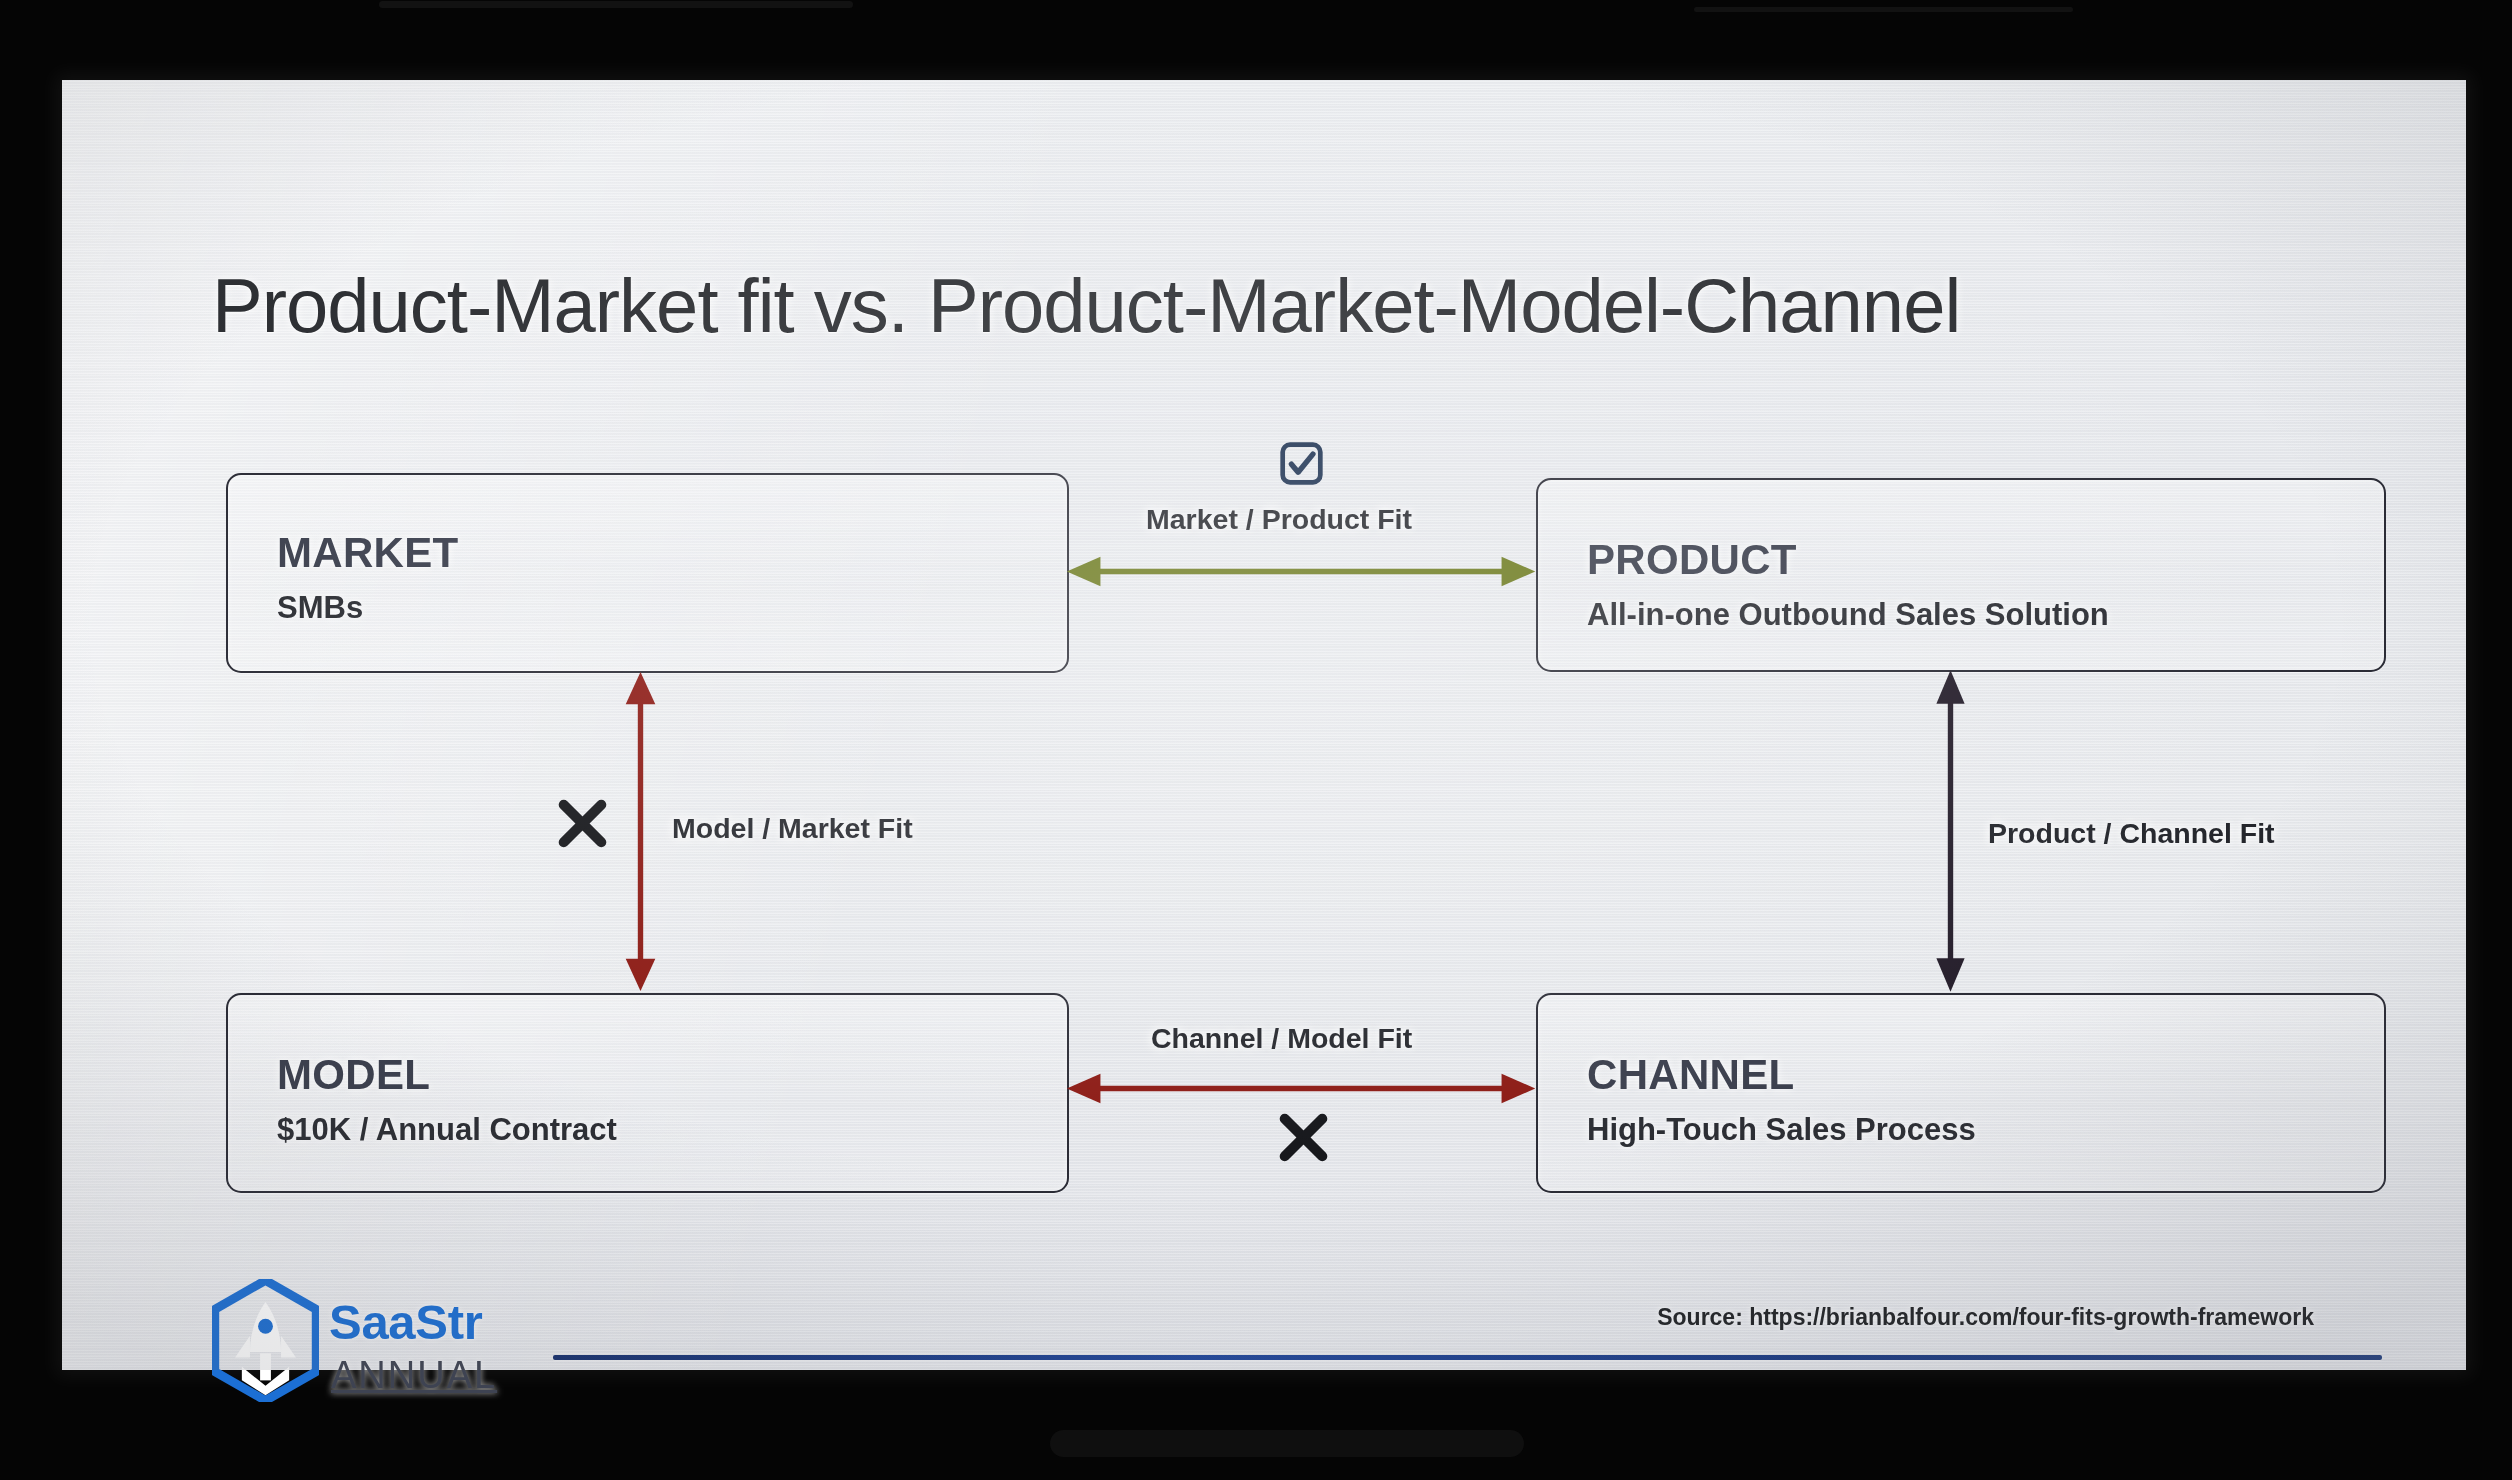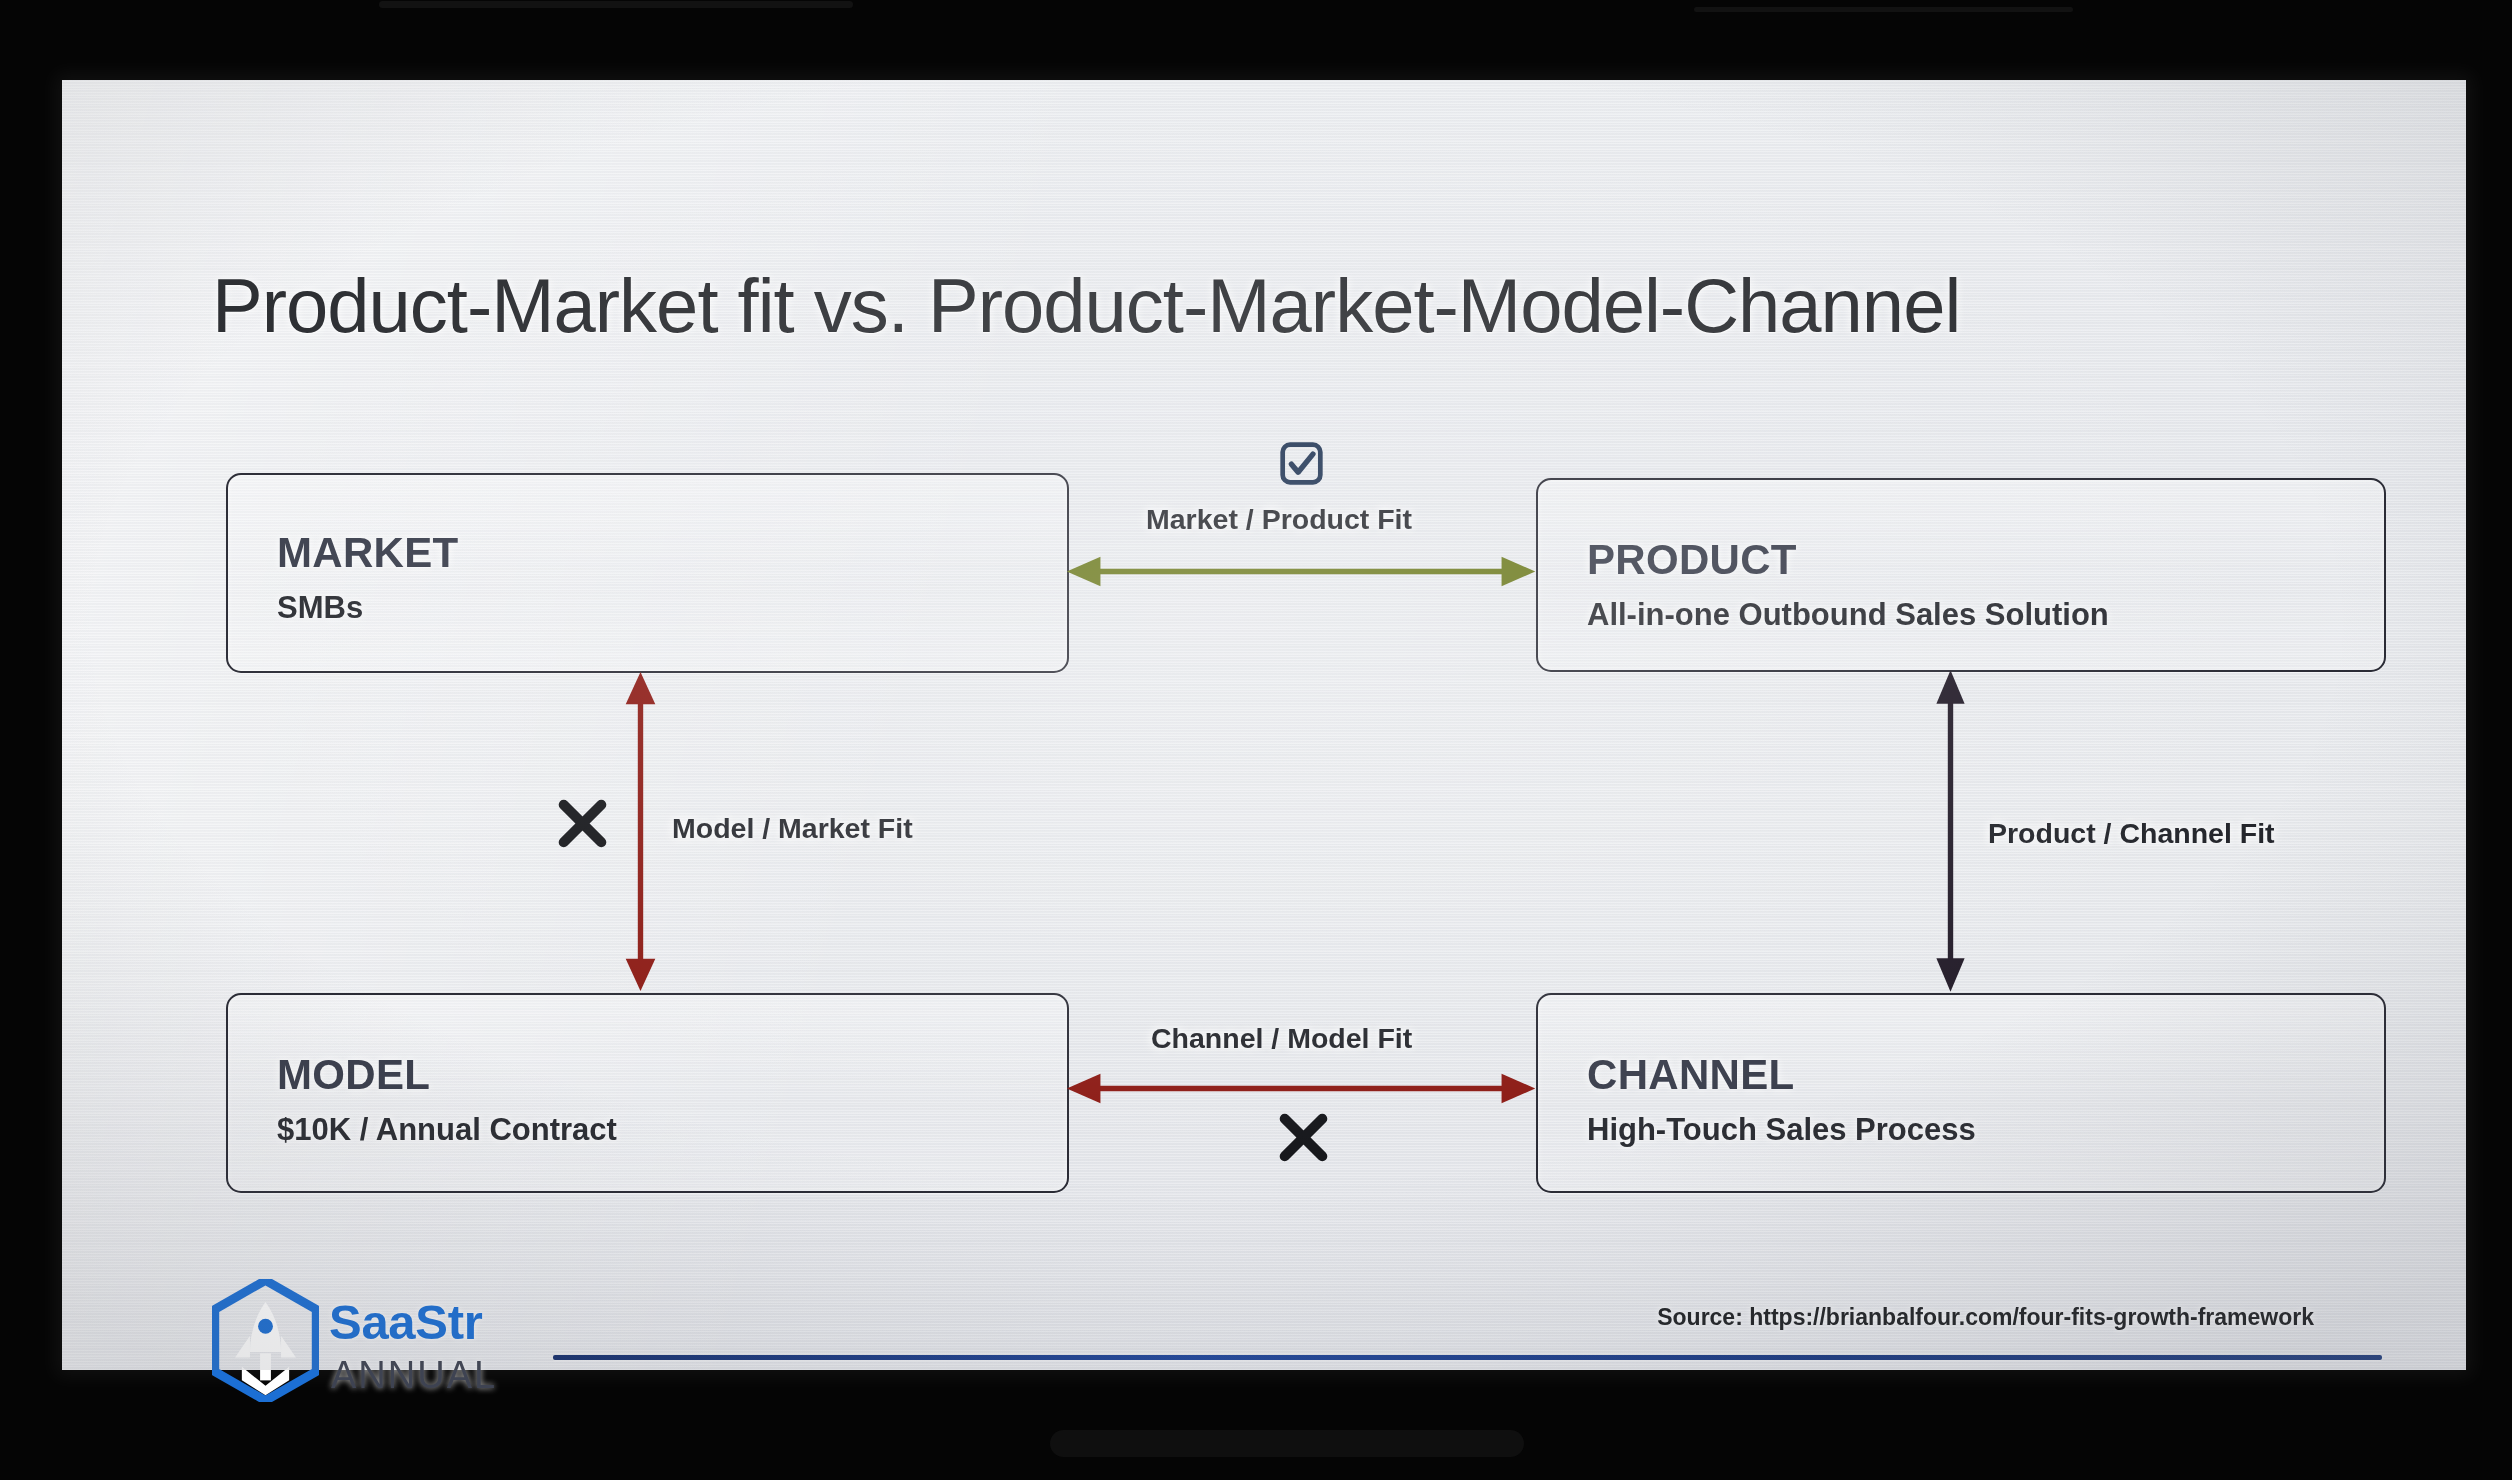--- a/index.html
+++ b/index.html
@@ -173,20 +173,21 @@
   }
   #logo-sub {
     position: absolute;
     left: 119px;
     top: 75px;
     font-size: 38px;
     font-weight: 400;
     letter-spacing: 2px;
     color: #3e4352;
     text-shadow: 0 0 6.8px rgba(255,255,255,.8);
+    text-decoration: underline;
   }
   #footer-rule {
     position: absolute;
     left: 491px;
     top: 1275px;
     width: 1829px;
     height: 4.7px;
     background: linear-gradient(90deg, #17306e 0%, #22489c 35%, #1b3a82 70%, #24407f 100%);
     border-radius: 2px;
     box-shadow: 0 0.7px 1.4px rgba(255,255,255,.6);

